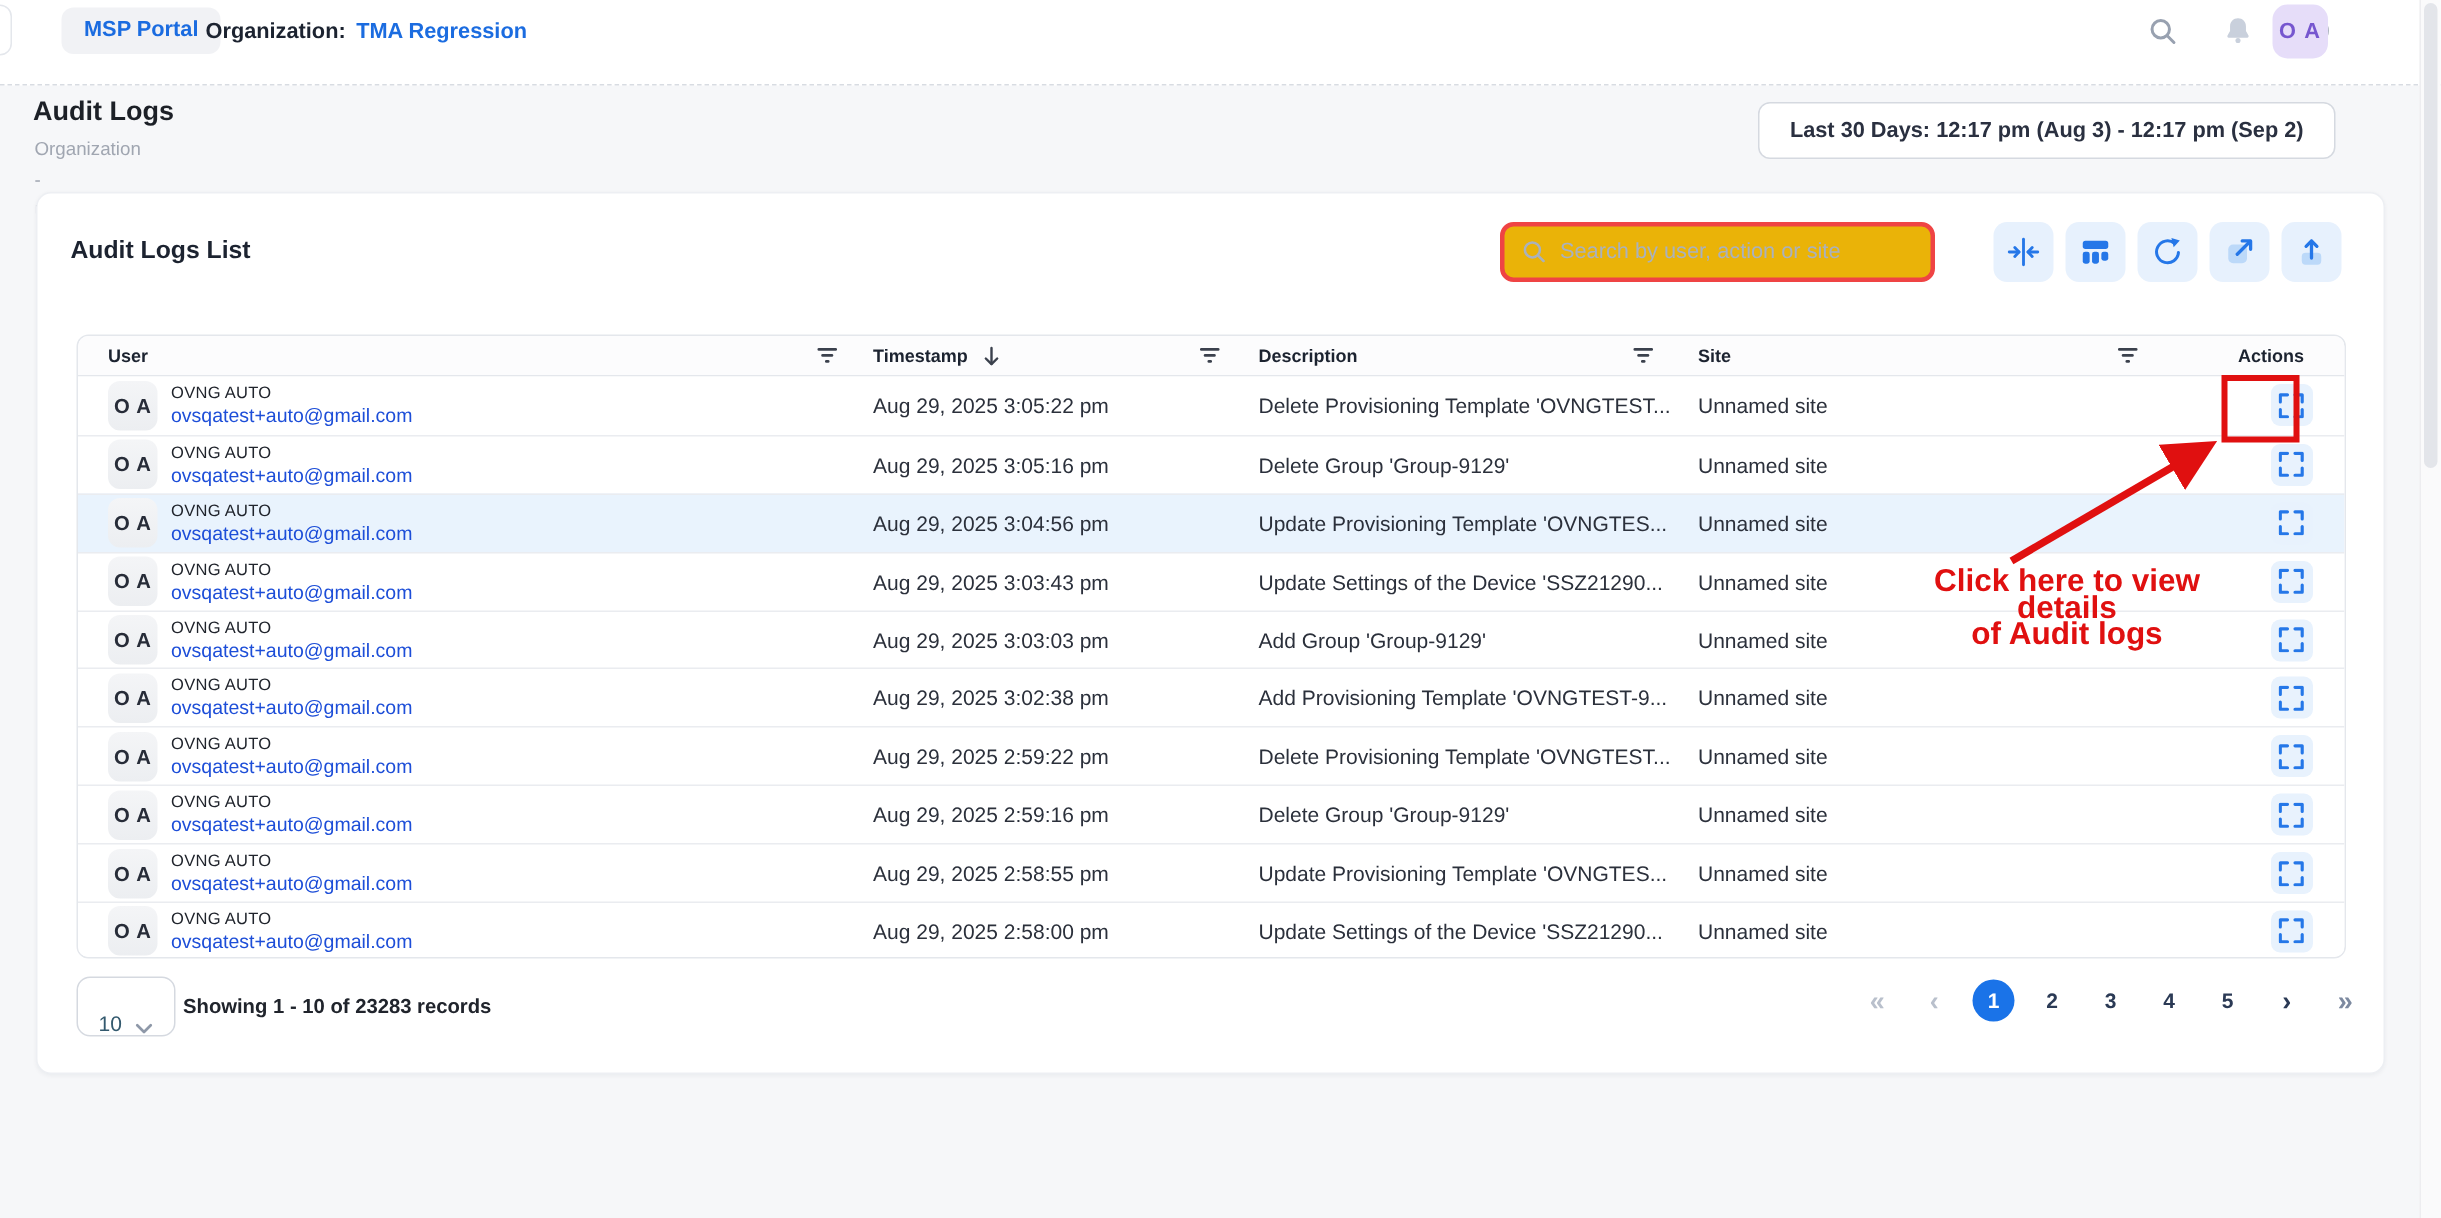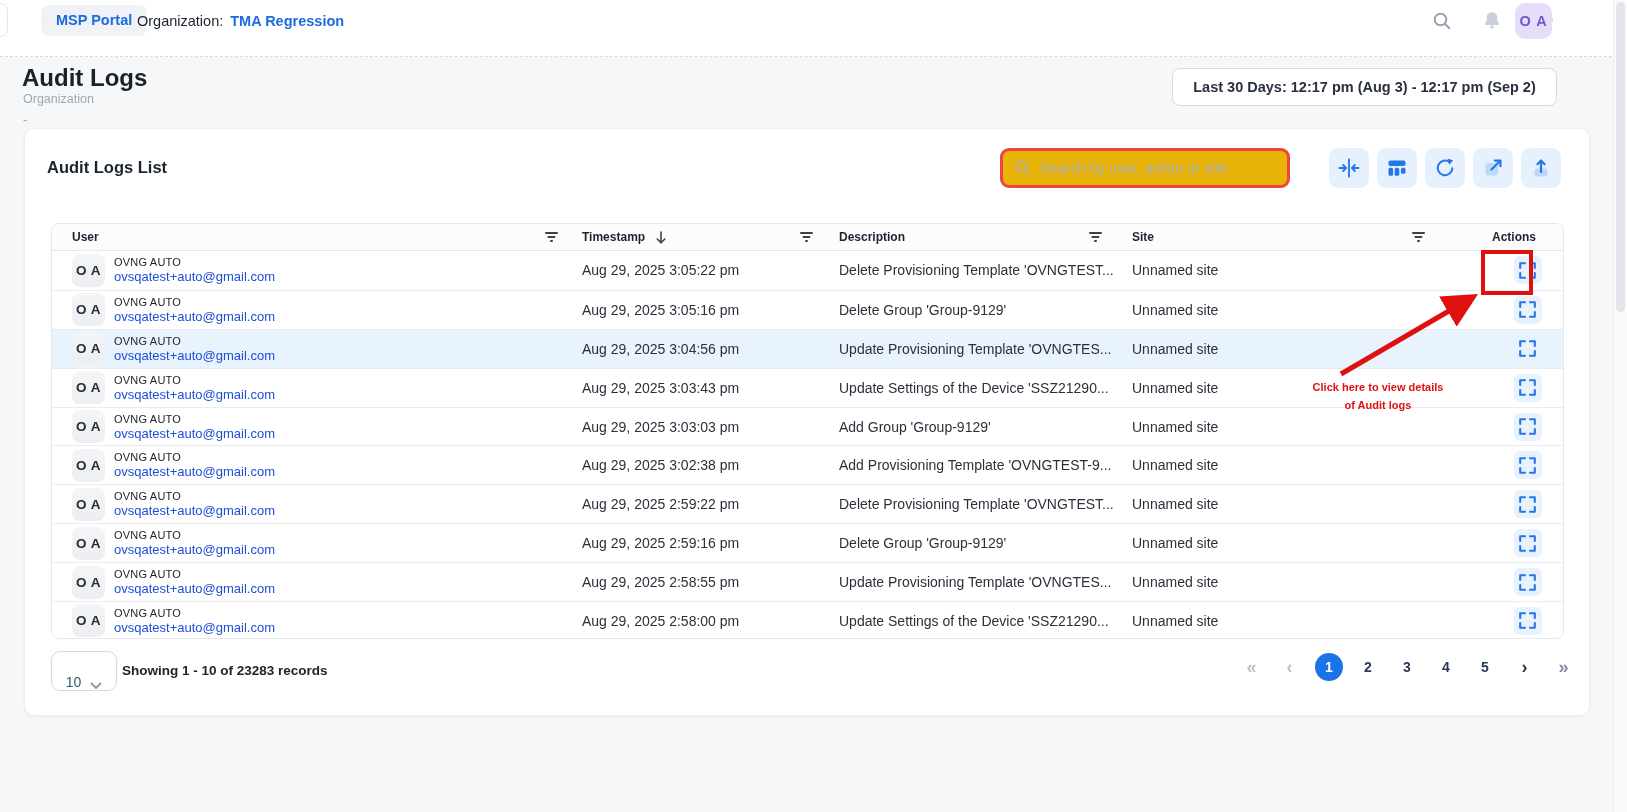--- a/index.html
+++ b/index.html
@@ -20,31 +20,31 @@
     position:absolute; left:-9px; top:3px; width:17px; height:34px;
     background:#fff; border:1px solid #e4e7ec; border-radius:8px;
   }
   .msp-btn {
     position:absolute; left:21px; top:5px; height:31px; padding:0 15px;
     background:#f1f2f5; border:none; border-radius:8px;
     color:#1b6ce0; font-weight:700; font-size:14.5px; line-height:31px;
     font-family:"Liberation Sans",sans-serif; cursor:pointer;margin-left:20px;
   }
   .org-wrap { position:absolute; left:137px; top:0; height:41px; display:flex; align-items:center; gap:7px; }
-  .org-label { font-weight:400; font-size:14.5px; color:#1c2330; }
+  .org-label { font-weight:700; font-size:14.5px; color:#1c2330; }
   .org-value { font-weight:700; font-size:14.5px; color:#1b6ce0; cursor:pointer; }
   .topbar-right { position:absolute; right:73px; top:0; height:41px; display:flex; align-items:center; gap:26px; }
   .tb-icon { width:24px; height:24px; display:flex; align-items:center; justify-content:center; cursor:pointer; }
   .avatar {
     position:absolute; left:1515px; top:3px; width:37px; height:36px;
     background:#e6ddf9; border-radius:10px; display:flex; align-items:center; justify-content:center;
     color:#7656cf; font-weight:700; font-size:14.5px; letter-spacing:1px; cursor:pointer;
   }
   
-  .page-title { position:absolute; left:22px; top:64px; font-size:24px; font-weight:700; color:#1c2027; }
+  .page-title { position:absolute; left:22px; top:64px; font-size:18px; font-weight:700; color:#1c2027; }
   .breadcrumb { position:absolute; left:23px; top:92px; font-size:12.5px; color:#a0a6b1; display:flex; gap:7px;flex-direction:column; }
   .daterange {
     position:absolute; left:1172px; top:68px; width:385px; height:38px;
     background:#fff; border:1px solid #d5d9e0; border-radius:8px;
     display:flex; align-items:center; justify-content:center;
     font-size:14.5px; font-weight:600; color:#2a3040; cursor:pointer;
   }
   
   .card {
     position:absolute; left:24px; top:128px; width:1566px; height:588px;
@@ -120,21 +120,21 @@
   
   .annot-rect {
     position:absolute; left:1481px; top:250px; width:52px; height:45px;
     border:4px solid var(--red,#e01010); pointer-events:none; z-index:40;
   }
   .annot-svg { position:absolute; left:0; top:0; pointer-events:none; z-index:40; }
   .annot-line { stroke:var(--red,#e01010); }
   .annot-head { fill:var(--red,#e01010); }
   .annot-text {
     position:absolute; left:1270px; top:379px; width:216px; text-align:center;
-    color:var(--red,#e01010); font-size:11px; font-weight:700; line-height:17.5px;
+    color:var(--red,#e01010); font-size:21px; font-weight:700; line-height:17.5px;
     pointer-events:none; z-index:40;
   }
   
   .scrollbar { position:absolute; right:0; top:0; width:14px; height:812px;
     background:#fafafb; border-left:1px solid #ededf0; }
   .scroll-thumb { position:absolute; left:2px; top:2px; width:9px; height:310px;
     background:#e3e5ea; border-radius:5px; }
 </style>
 </head>
 <body>

